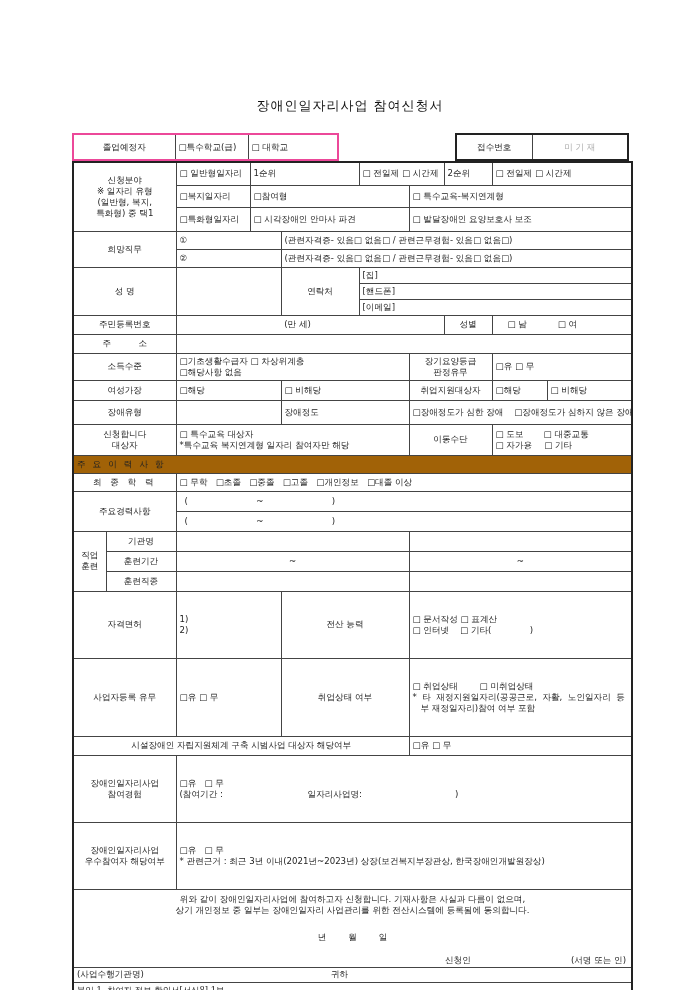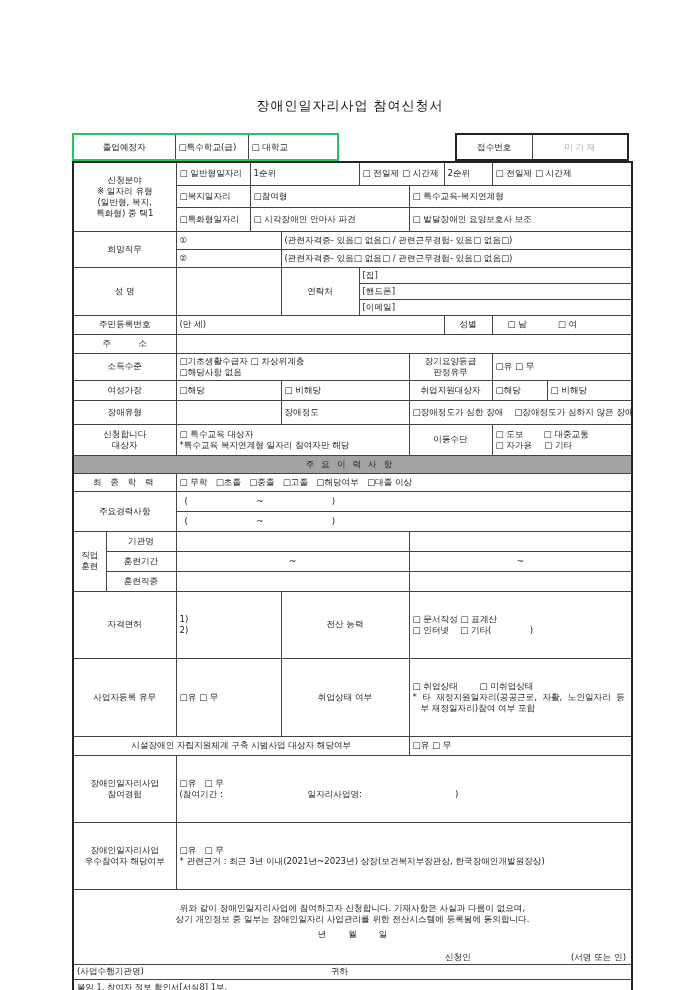--- a/index.html
+++ b/index.html
@@ -2,22 +2,22 @@
 <html><head>
 <meta charset="utf-8">
 <style>
   html, body { margin:0; padding:0; background:#ffffff; }
   body { width:700px; height:990px; position:relative; font-family:"DejaVu Sans", sans-serif; color:#222; overflow:hidden; }
   .title { position:absolute; left:0; top:97px; width:700px; text-align:center; font-family:"DejaVu Serif", serif; font-size:13px; letter-spacing:1px; color:#111; }
   table { border-collapse:collapse; table-layout:fixed; }
   td { border:1px solid #444; font-size:8.6px; padding:0 3px; line-height:11px; vertical-align:middle; overflow:hidden; white-space:nowrap; }
   .c { text-align:center; }
   .gray { color:#aaa; }
-  .hdr { background:#a3a3a3; text-align:center; letter-spacing:7px; }
-  #top-left { position:absolute; left:72px; top:133px; border:2px solid #22c55e; }
+  .hdr { background:#a16207; text-align:left; letter-spacing:7px; }
+  #top-left { position:absolute; left:72px; top:133px; border:2px solid #ec4899; }
   #top-right { position:absolute; left:455px; top:133px; border:2px solid #222; }
   #main { position:absolute; left:72px; top:161px; width:559px; border:2px solid #222; }
   .wrap { white-space:normal; }
 </style>
 </head>
 <body>
 
 <div class="title">장애인일자리사업 참여신청서</div>
 
 <table id="top-left">
@@ -105,21 +105,21 @@
   </tr>
   <tr style="height:16px">
     <td colspan="5">[핸드폰]</td>
   </tr>
   <tr style="height:16px">
     <td colspan="5">[이메일]</td>
   </tr>
 
   <tr style="height:19px">
     <td colspan="2" class="c">주민등록번호</td>
-    <td colspan="5" style="text-align:left;padding-right:28px">(만      세)</td>
+    <td colspan="5" style="text-align:center;padding-right:28px">(만      세)</td>
     <td class="c" colspan="1">성별</td>
     <td colspan="2">
       <span style="margin-left:12px">□ 남</span>
       <span style="margin-left:28px">□ 여</span>
     </td>
   </tr>
 
   <tr style="height:19px">
     <td colspan="2" class="c" style="white-space:pre">주          소</td>
     <td colspan="8"></td>
@@ -172,21 +172,21 @@
       <div><span>□ 자가용</span><span style="margin-left:12px">□ 기타</span></div>
     </td>
   </tr>
 
   <tr style="height:18px">
     <td colspan="10" class="hdr">주요이력사항</td>
   </tr>
 
   <tr style="height:18px">
     <td colspan="2" class="c" style="letter-spacing:3px">최 종 학 력</td>
-    <td colspan="8" style="white-space:pre">□ 무학   □초졸   □중졸   □고졸   □해당여부   □대졸 이상</td>
+    <td colspan="8" style="white-space:pre">□ 무학   □초졸   □중졸   □고졸   □개인정보   □대졸 이상</td>
   </tr>
 
   <tr style="height:20px">
     <td colspan="2" rowspan="2" class="c">주요경력사항</td>
     <td colspan="8" style="white-space:pre;padding-left:8px">(                         ~                         )</td>
   </tr>
   <tr style="height:20px">
     <td colspan="8" style="white-space:pre;padding-left:8px">(                         ~                         )</td>
   </tr>
 
@@ -250,24 +250,24 @@
     <td colspan="2" class="c">
       <div>장애인일자리사업</div>
           <div>우수참여자 해당여부</div>
     </td>
     <td colspan="8" style="white-space:pre">
       <div>□유   □ 무</div><div>* 관련근거 : 최근 3년 이내(2021년~2023년) 상장(보건복지부장관상, 한국장애인개발원장상)</div>
     </td>
   </tr>
 
   <tr style="height:75px">
-    <td colspan="10" style="vertical-align:top;padding-top:13px;position:relative">
+    <td colspan="10" style="vertical-align:top;padding-top:4px;position:relative">
       <div class="c">위와 같이 장애인일자리사업에 참여하고자 신청합니다. 기재사항은 사실과 다름이 없으며,</div>
       <div class="c">상기 개인정보 중 일부는 장애인일자리 사업관리를 위한 전산시스템에 등록됨에 동의합니다.</div>
-      <div class="c" style="margin-top:4px;white-space:pre">년        월        일</div>
+      <div class="c" style="margin-top:16px;white-space:pre">년        월        일</div>
       <div style="margin-top:12px;position:relative;height:12px">
         <span style="position:absolute;left:368px">신청인</span>
         <span style="position:absolute;right:2px">(서명 또는 인)</span>
       </div>
     </td>
   </tr>
 
   <tr style="height:15px">
     <td colspan="10" style="position:relative">
       <span>(사업수행기관명)</span>

